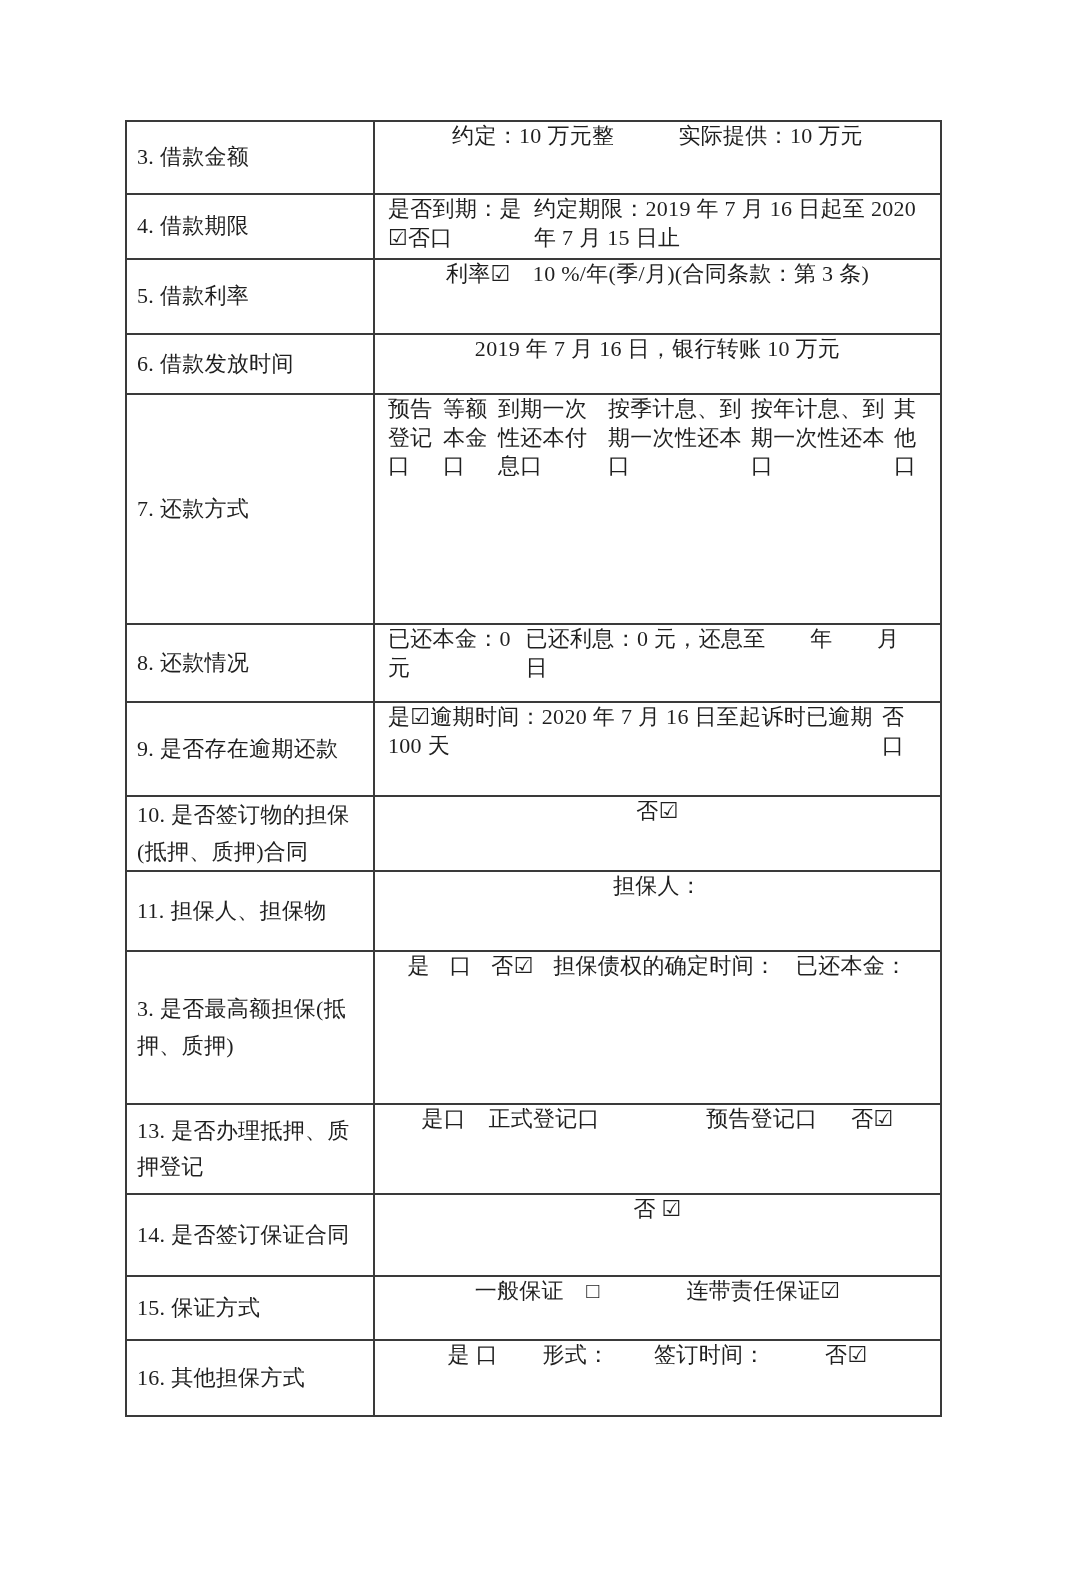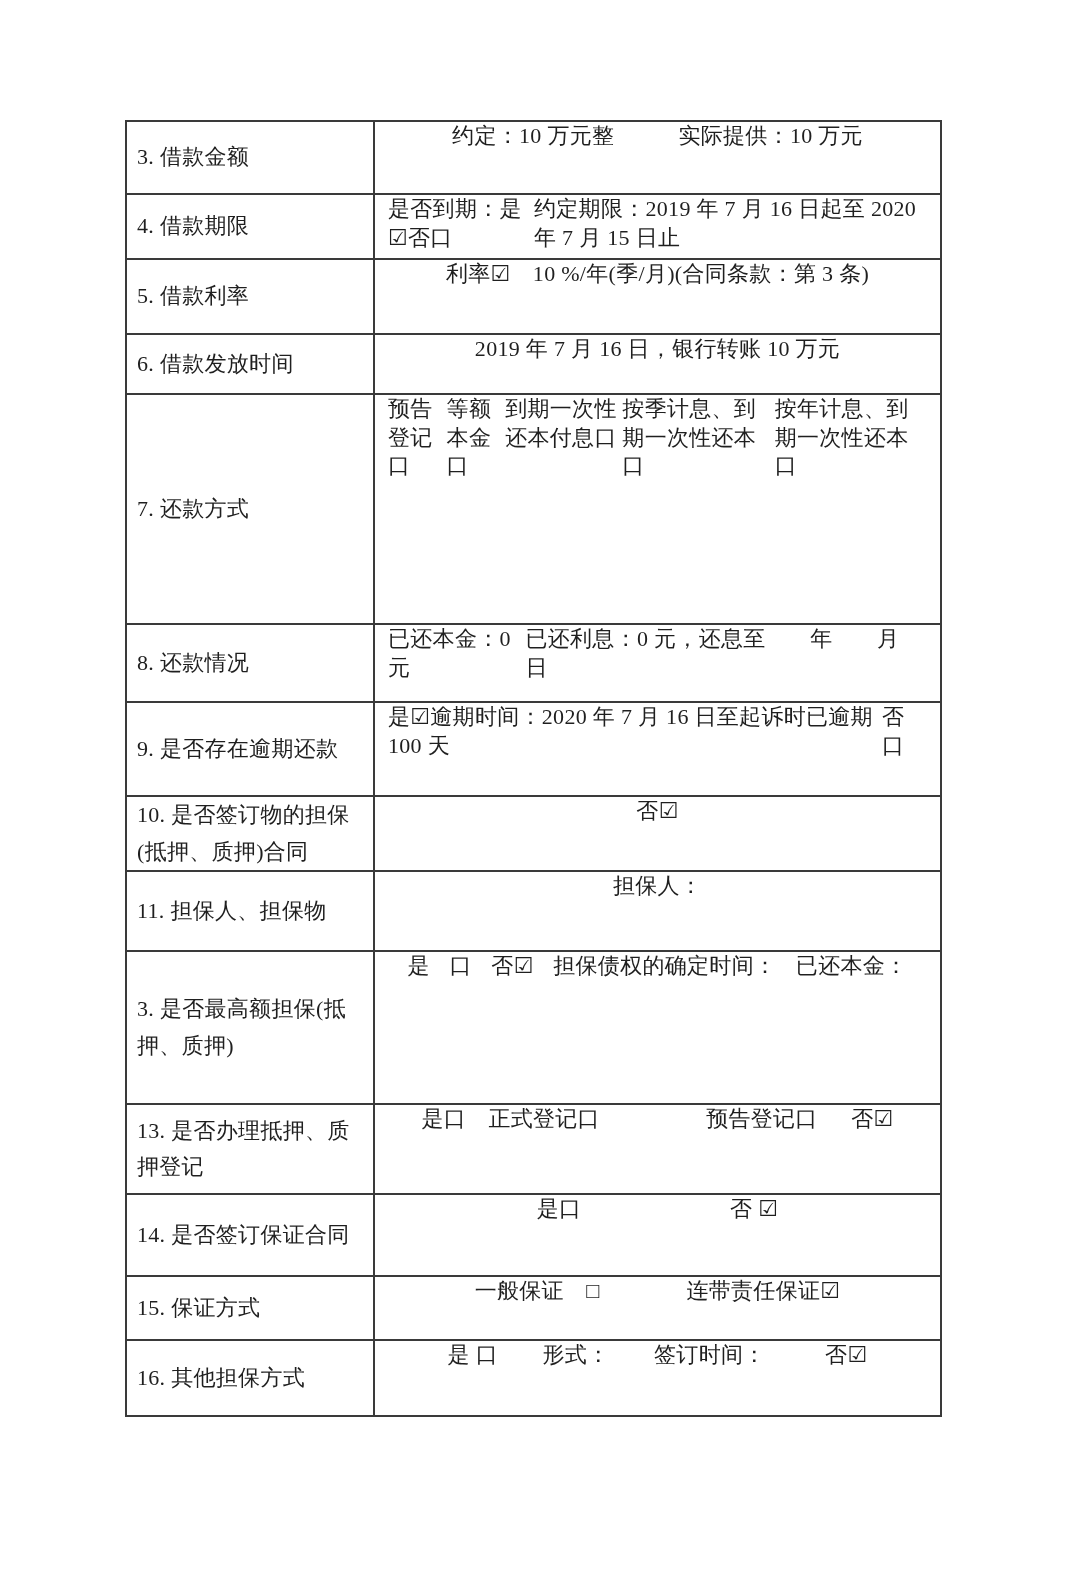--- a/index.html
+++ b/index.html
@@ -89,20 +89,21 @@
             <div class="detail-line">2019 年 7 月 16 日，银行转账 10 万元</div>
           </div>
         </div></div>
       <div class="row"><div class="cell label-cell">7. 还款方式</div><div class="cell detail-cell">
           <div class="cell-content">
             <div class="detail-line">预告登记口</div>
             <div class="detail-line">等额本金口</div>
             <div class="detail-line">到期一次性还本付息口</div>
             <div class="detail-line">按季计息、到期一次性还本口</div>
             <div class="detail-line">按年计息、到期一次性还本口</div>
+            <div class="detail-line">其他口</div>
           </div>
         </div></div>
       <div class="row"><div class="cell label-cell">8. 还款情况</div><div class="cell detail-cell">
           <div class="cell-content">
             <div class="detail-line">已还本金：0 元</div>
             <div class="detail-line">已还利息：0 元，还息至　　年　　月　　日</div>
           </div>
         </div></div>
       <div class="row"><div class="cell label-cell">9. 是否存在逾期还款</div><div class="cell detail-cell">
           <div class="cell-content">
@@ -131,21 +132,20 @@
         </div></div>
       <div class="row"><div class="cell label-cell">13. 是否办理抵押、质押登记</div><div class="cell detail-cell">
           <div class="cell-content">
             <div class="detail-line">是口　正式登记口</div>
             <div class="detail-line">　　　 预告登记口</div>
             <div class="detail-line">否☑</div>
           </div>
         </div></div>
       <div class="row"><div class="cell label-cell">14. 是否签订保证合同</div><div class="cell detail-cell">
           <div class="cell-content">
-            <div class="detail-line">是口</div>
             <div class="detail-line">否 ☑</div>
           </div>
         </div></div>
       <div class="row"><div class="cell label-cell">15. 保证方式</div><div class="cell detail-cell">
           <div class="cell-content">
             <div class="detail-line">一般保证　□</div>
             <div class="detail-line">连带责任保证☑</div>
           </div>
         </div></div>
       <div class="row"><div class="cell label-cell">16. 其他担保方式</div><div class="cell detail-cell">

